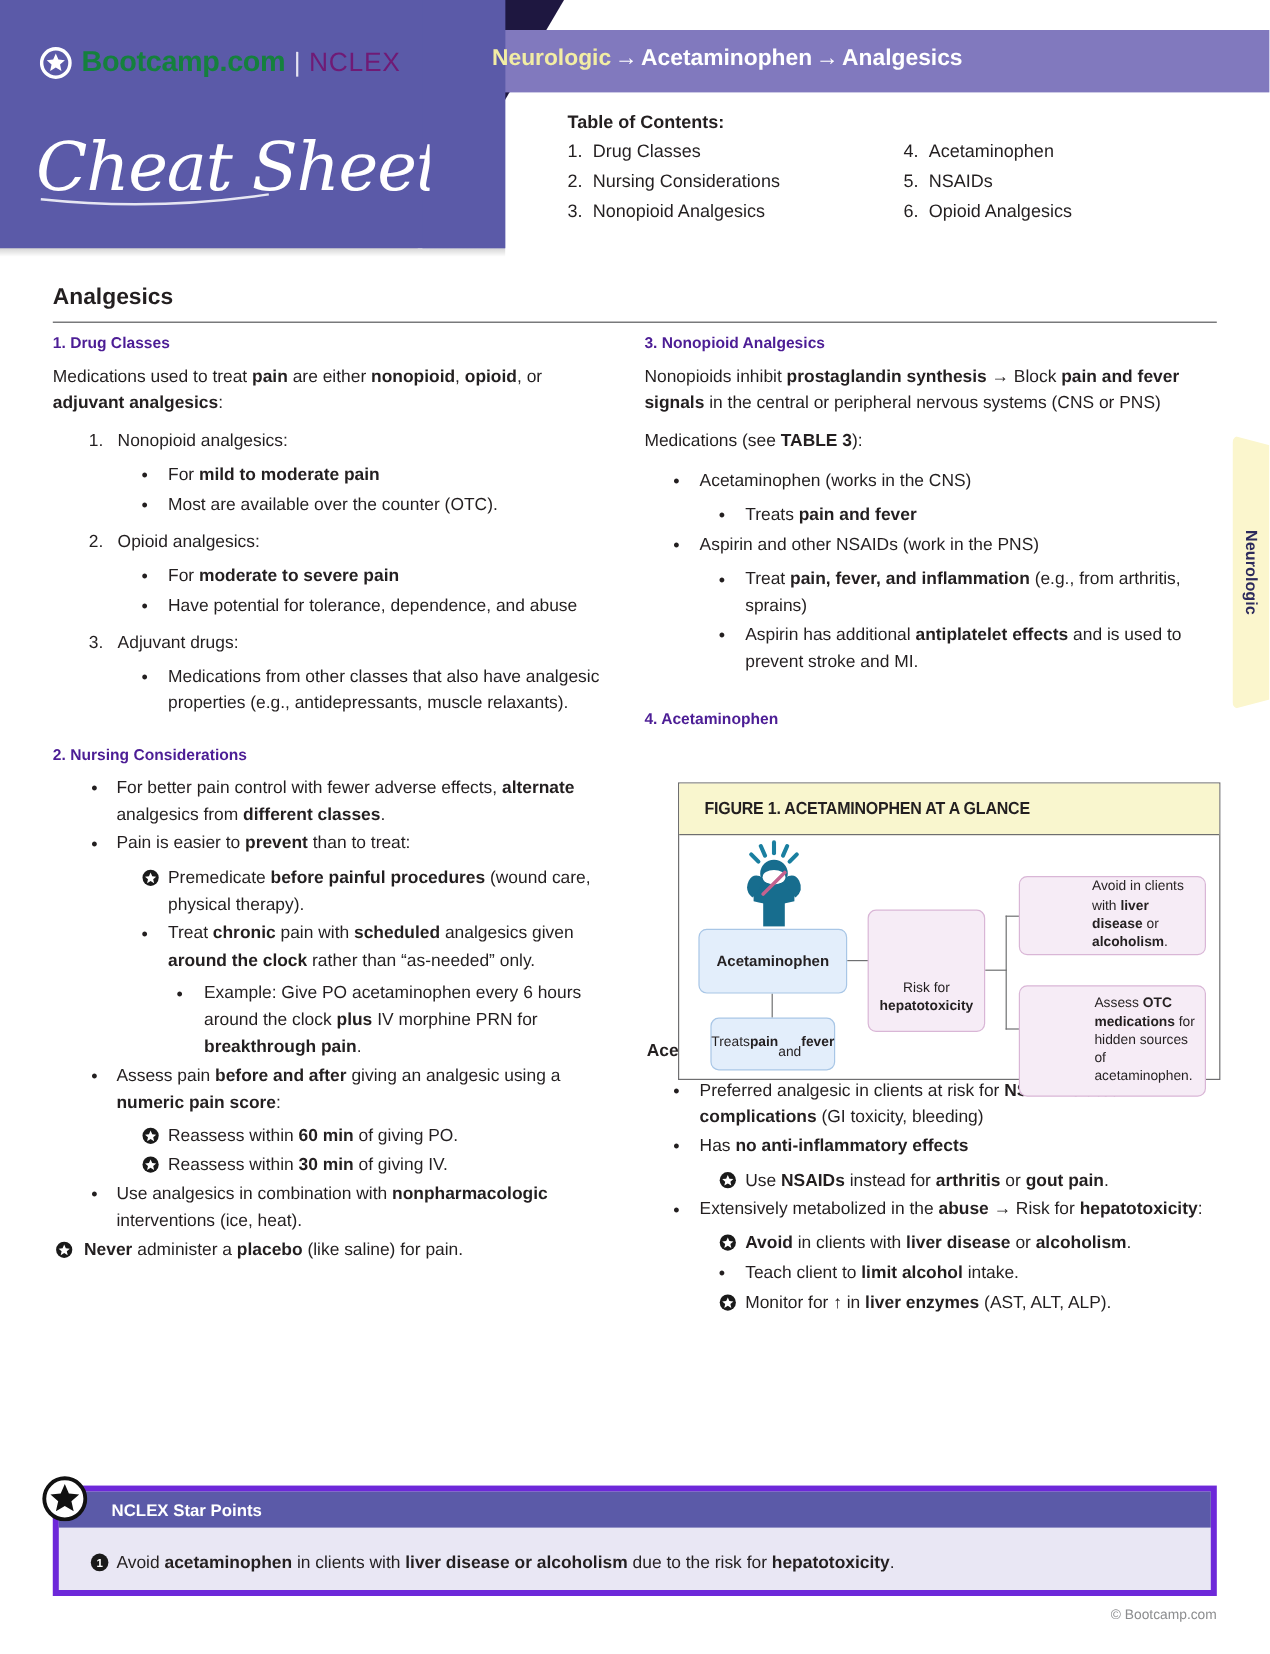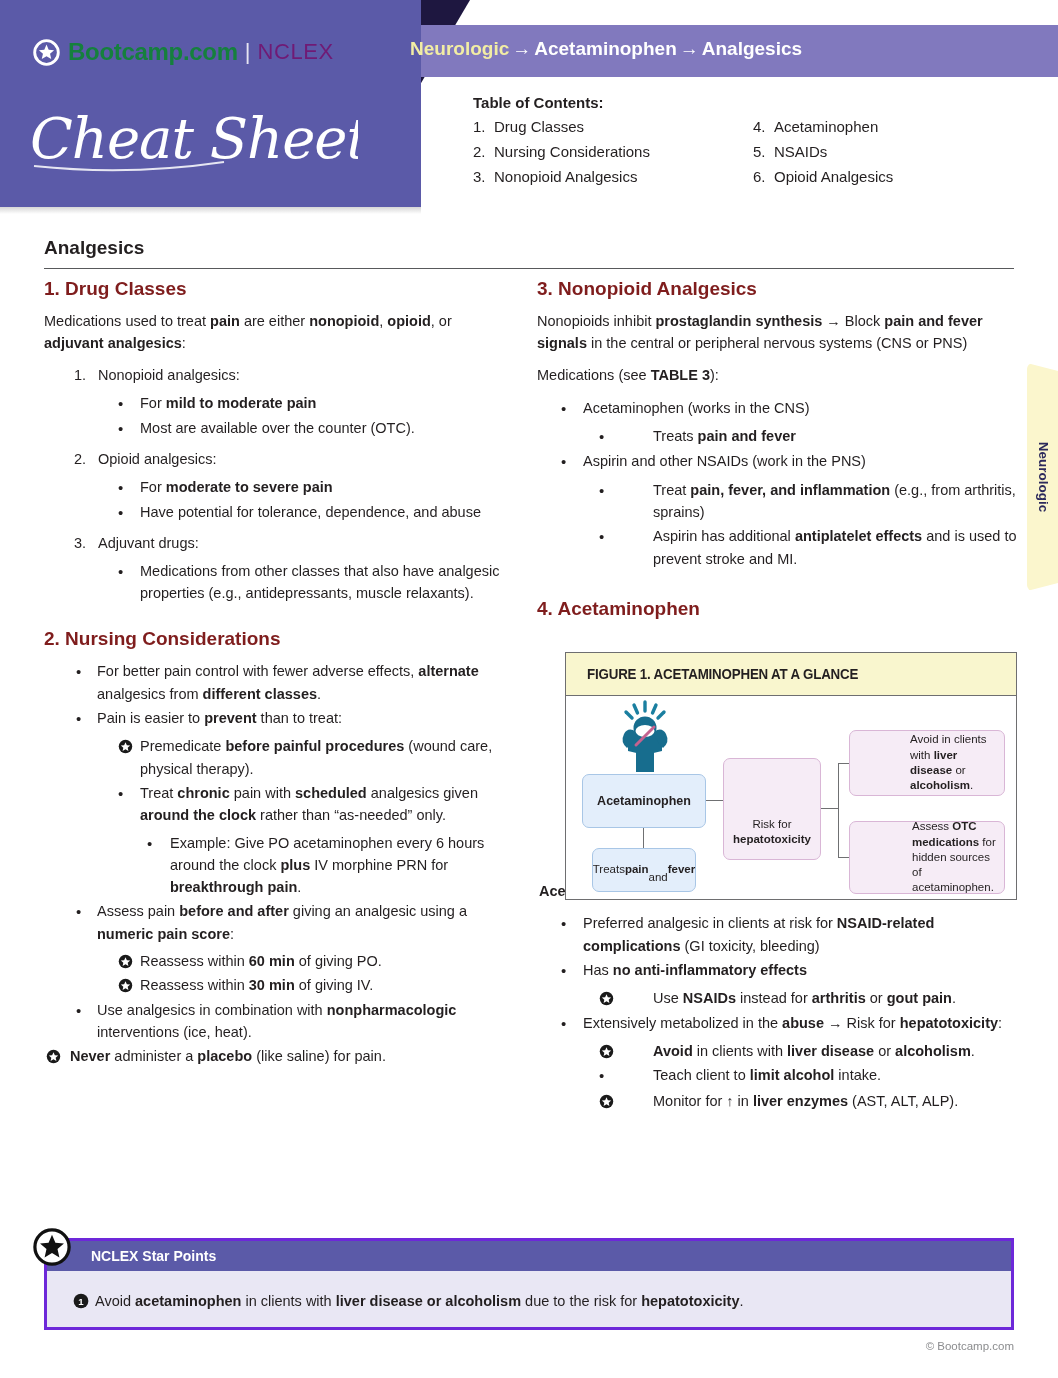--- a/index.html
+++ b/index.html
@@ -148,23 +148,23 @@
     left: 44px; top: 278px;
     width: 466px;
   }
   .col-right {
     position: absolute;
     left: 537px; top: 278px;
     width: 480px;
   }
 
   h2.sec {
-    font-size: 19px;
+    font-size: 13px;
     font-weight: bold;
-    color: #7f1d1d;
+    color: #4c1d95;
     margin: 0 0 9px 0;
     line-height: 1.2;
   }
   .sec-gap { height: 22px; }
 
   p.body {
     font-size: 14.5px;
     line-height: 1.54;
     margin: 0 0 10px 0;
     color: #231f20;
@@ -192,21 +192,21 @@
   .lv-b1    { margin-left: 32px; }
   .lv-b1 .mk { width: 21px; }
   .lv-b2    { margin-left: 74px; }
   .lv-b2 .mk { width: 22px; }
   .lv-b3    { margin-left: 103px; }
   .lv-b3 .mk { width: 23px; }
   .lv-b0    { margin-left: 2px; }
   .lv-b0 .mk { width: 24px; }
   .lv-r1    { margin-left: 24px; }
   .lv-r1 .mk { width: 22px; }
-  .lv-r2    { margin-left: 62px; gap: 32px; }
+  .lv-r2    { margin-left: 62px; }
   .lv-r2 .mk { width: 22px; }
 
   .dot::before { content: "\2022"; font-size: 15px; }
   .sp { margin-top: 8px; }
   .sp-s { margin-top: 5px; }
 
   .star-b {
     display: inline-block;
     width: 15px; height: 15px;
     vertical-align: -2px;
@@ -282,21 +282,21 @@
     text-align: center;
   }
   .fb-avoid {
     left: 283px; top: 34px;
     width: 156px; height: 66px;
     display: flex; align-items: center;
     padding: 0 6px 0 4px;
   }
   .fb-otc {
     left: 283px; top: 125px;
-    width: 156px; height: 73px;
+    width: 156px; height: 93px;
     display: flex; align-items: center;
     padding: 0 6px 0 4px;
   }
   .fb-txt { flex: 1 1 auto; }
 
   .conn { position: absolute; background: #6f7072; }
 
   
   .side-tab {
     position: absolute;
@@ -314,21 +314,21 @@
     font-size: 13.5px;
     font-weight: bold;
     color: #2c2a5c;
   }
 
   
   .starpts {
     position: absolute;
     left: 44px; top: 1238px;
     width: 970px; height: 92px;
-    border: 3px solid #6d28d9;
+    border: 5px solid #6d28d9;
     background: #e9e7f4;
     box-sizing: border-box;
   }
   .sp-head {
     height: 30px;
     background: #5b5aa8;
     display: flex; align-items: center;
     padding-left: 44px;
     box-sizing: border-box;
   }

